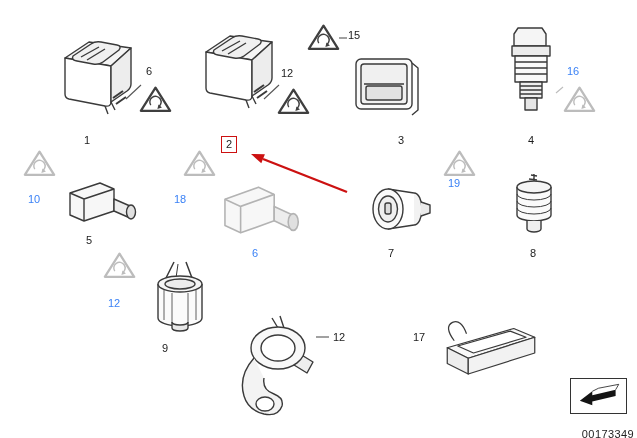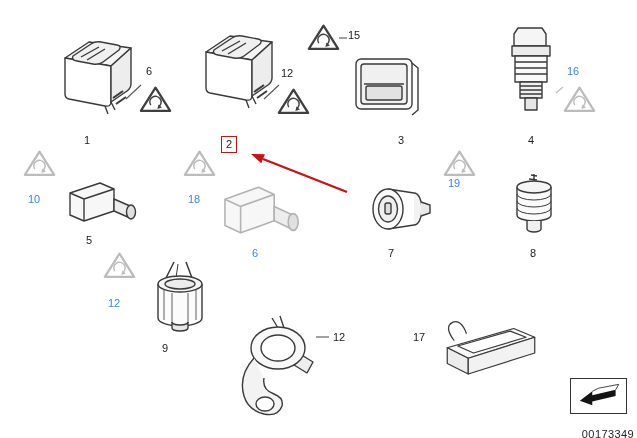--- a/index.html
+++ b/index.html
@@ -212,21 +212,21 @@
   <div class="plabel" style="left:526px;top:246px">8</div>
   <div class="plabel" style="left:158px;top:341px">9</div>
   <div class="plabel" style="left:332px;top:330px">12</div>
   <div class="plabel" style="left:412px;top:330px">17</div>
   <div class="plabel gray" style="left:107px;top:296px">12</div>
   <div class="plabel" style="left:142px;top:64px">6</div>
   <div class="plabel" style="left:280px;top:66px">12</div>
   <div class="plabel" style="left:347px;top:28px">15</div>
   <div class="plabel gray" style="left:566px;top:64px">16</div>
   <div class="plabel gray" style="left:27px;top:192px">10</div>
-  <div class="plabel gray" style="left:187px;top:192px">18</div>
+  <div class="plabel gray" style="left:173px;top:192px">18</div>
   <div class="plabel gray" style="left:447px;top:176px">19</div>
 
   <svg class="overlay" width="637" height="438" viewBox="0 0 637 438">
     <g stroke="#555" stroke-width="1.1">
       <line x1="126" y1="99" x2="141" y2="85"></line>
       <line x1="264" y1="99" x2="279" y2="85"></line>
       <line x1="339" y1="38" x2="347" y2="38"></line>
       <line x1="316" y1="337" x2="329" y2="337"></line>
     </g>
     <line x1="556" y1="93" x2="563" y2="87" stroke="#bcbcbc" stroke-width="1.1"></line>

